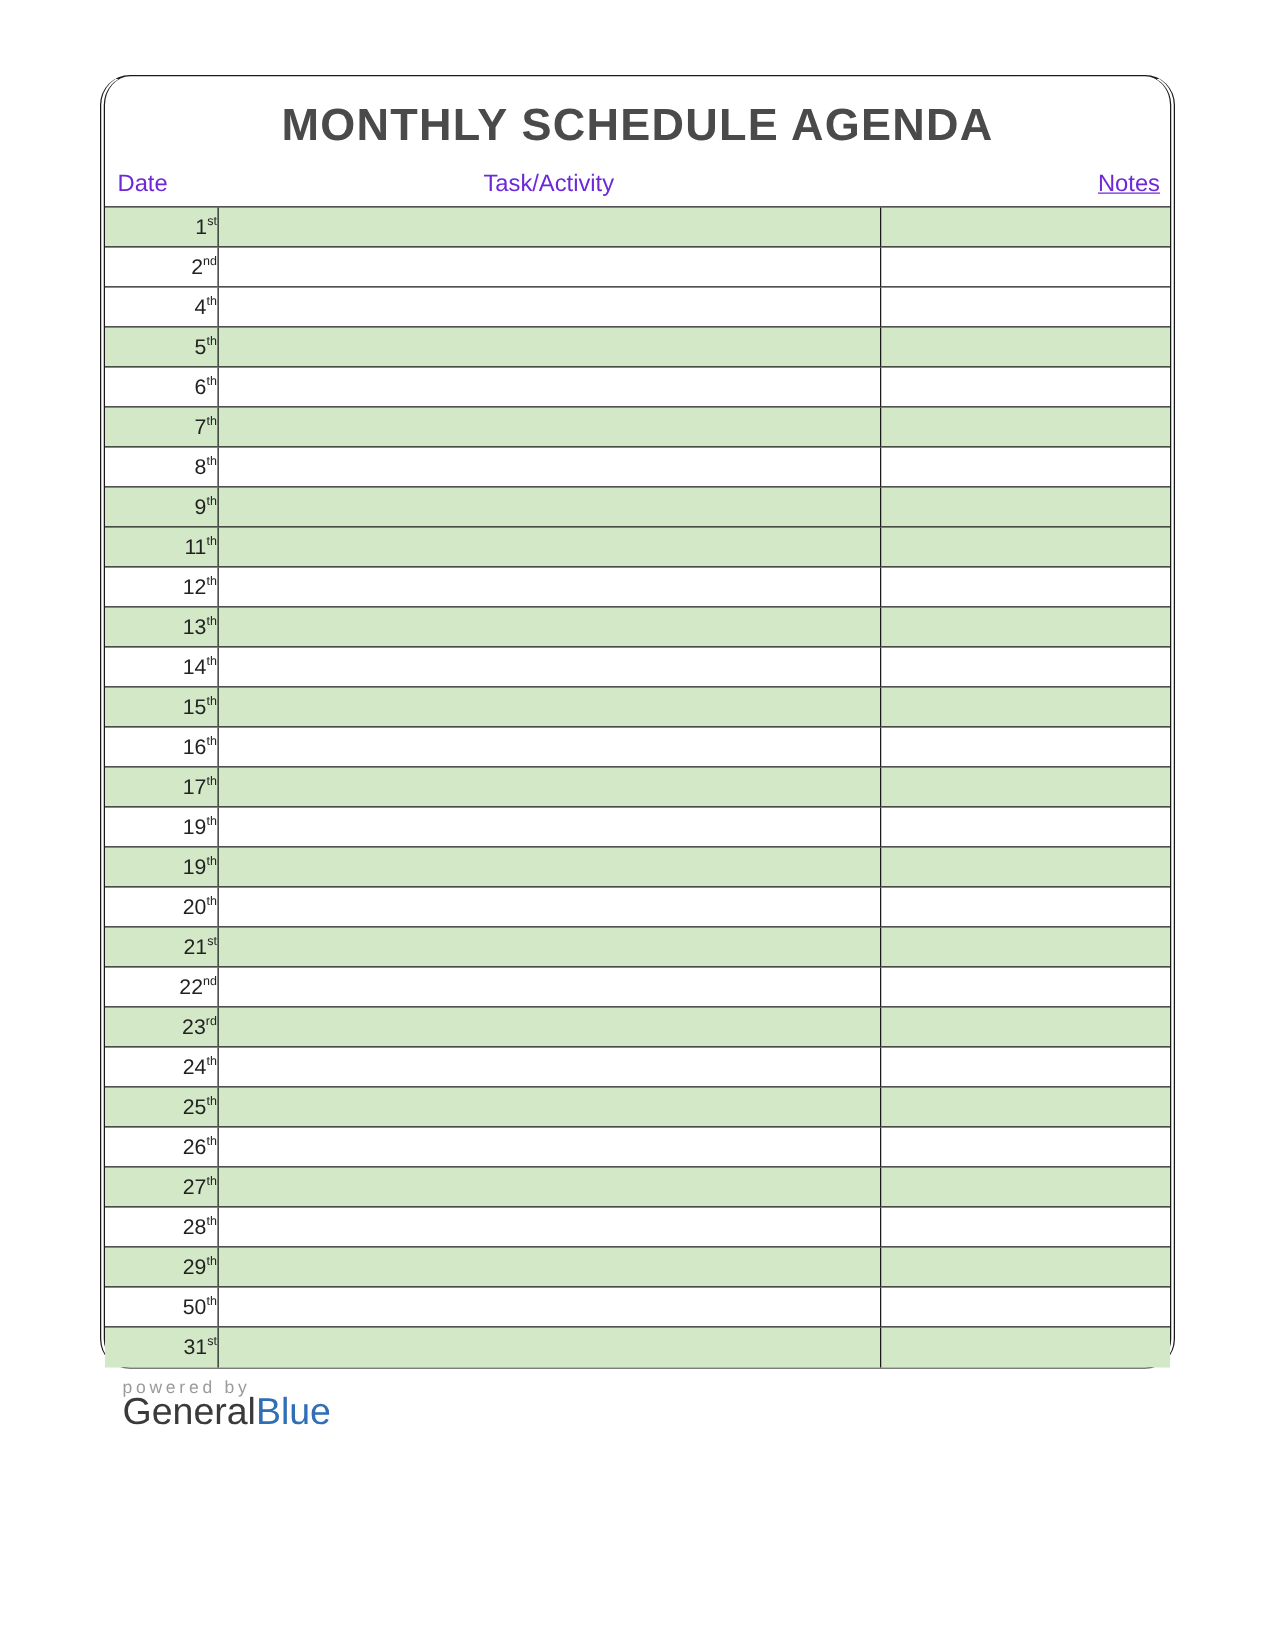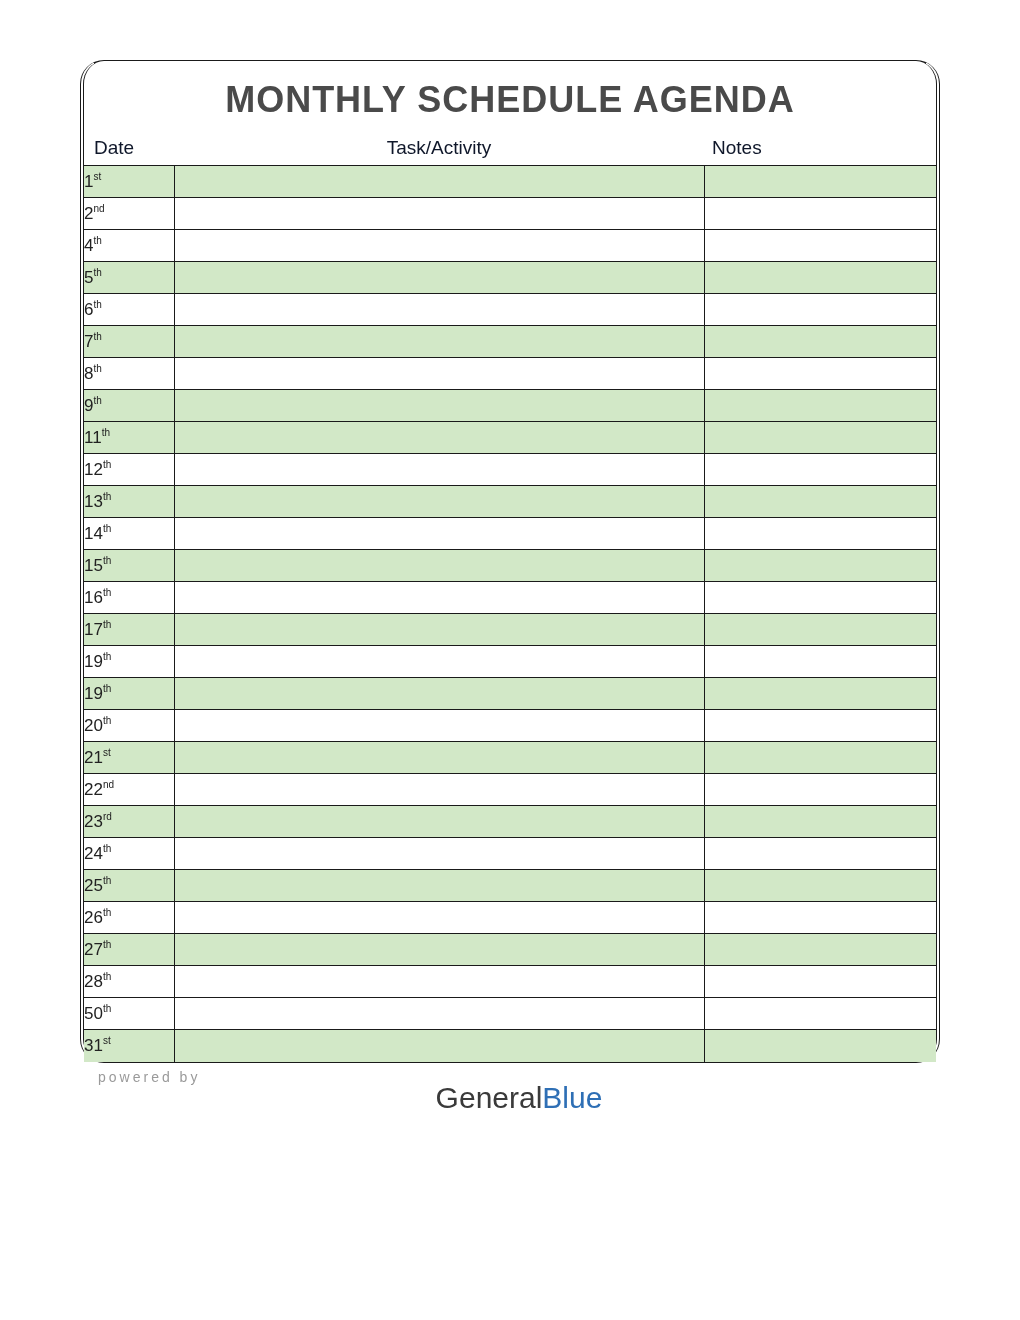--- a/index.html
+++ b/index.html
@@ -33,39 +33,39 @@
     padding: 18px 0 12px 0;
   }
   table {
     width: 100%;
     border-collapse: collapse;
     table-layout: fixed;
   }
   th {
     font-weight: 400;
     font-size: 19px;
-    color: #0f172a;
+    color: #6d28d9;
     text-align: left;
     padding: 4px 8px 6px 8px;
     border-bottom: 1px solid #1a1a1a;
   }
   th.col-date { width: 90px; padding-left:10px;}
   th.col-task { width: 530px; text-align:center;}
-  th.col-notes { text-align:left;}
+  th.col-notes { text-align:right;text-decoration:underline;}
   td {
     border-top: 1px solid #1a1a1a;
     border-right: 1px solid #1a1a1a;
     height: 32px;
     padding: 0;
     font-size: 17px;
     color: #222;
   }
   td:last-child { border-right: none; }
   td.date-cell {
-    text-align: left;
+    text-align: right;
     font-weight: 400;
   }
   td.date-cell .num { font-size: 17px; }
   td.date-cell .suf { font-size: 10px; vertical-align: super; }
   tr.odd td { background: #d2e8c7; }
   tr.even td { background: #ffffff; }
   .footer {
     margin-top: 6px;
     padding-left: 18px;
   }
@@ -74,21 +74,20 @@
     color: #9a9a9a;
     letter-spacing: 3px;
     font-weight: 300;
   }
   .brand {
     font-size: 30px;
     font-weight: 400;
     color: #3a3a3a;
     line-height: 1;
     margin-top: -2px;
-    text-align: center;
   }
   .brand .blue { color: #2e6fb5; }
 </style>
 </head>
 <body>
 
 <div class="page">
   <div class="sheet">
     <div class="title">MONTHLY SCHEDULE AGENDA</div>
     <table>
@@ -223,20 +222,25 @@
           <tr class="odd">
             <td class="date-cell"><span class="num">27</span><span class="suf">th</span></td>
             <td></td>
             <td></td>
           </tr>
           <tr class="even">
             <td class="date-cell"><span class="num">28</span><span class="suf">th</span></td>
             <td></td>
             <td></td>
           </tr>
+          <tr class="odd">
+            <td class="date-cell"><span class="num">29</span><span class="suf">th</span></td>
+            <td></td>
+            <td></td>
+          </tr>
           <tr class="even">
             <td class="date-cell"><span class="num">50</span><span class="suf">th</span></td>
             <td></td>
             <td></td>
           </tr>
           <tr class="odd">
             <td class="date-cell"><span class="num">31</span><span class="suf">st</span></td>
             <td></td>
             <td></td>
           </tr>

